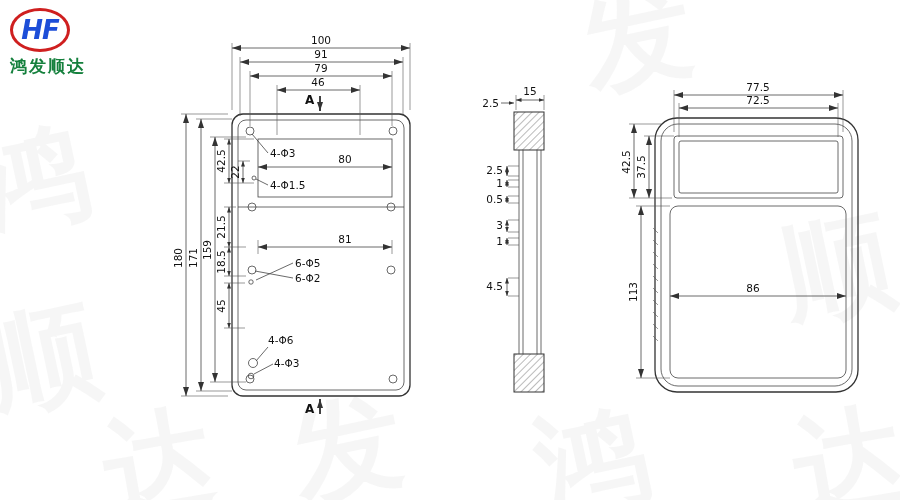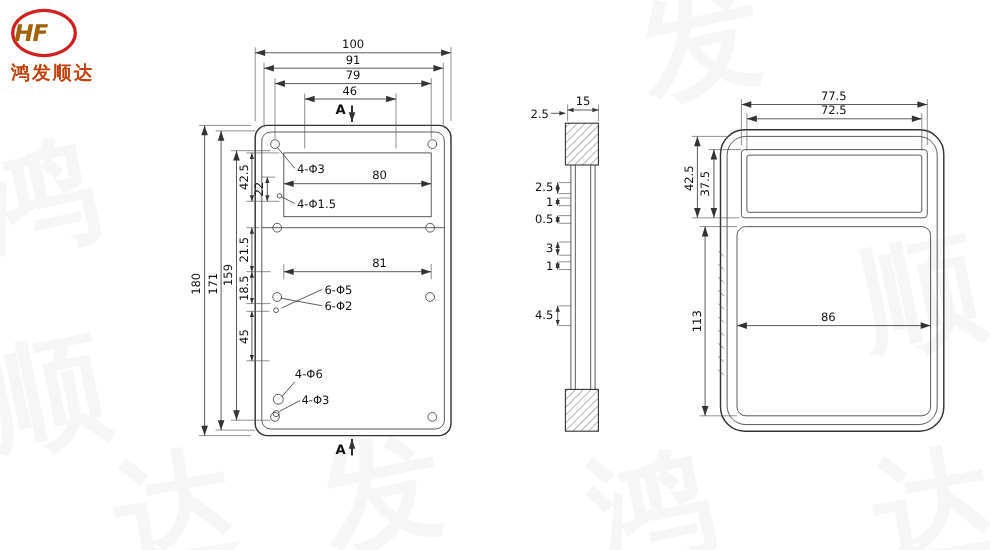--- a/index.html
+++ b/index.html
@@ -1,22 +1,22 @@
 <!DOCTYPE html>
 <html><head>
 <meta charset="utf-8">
 <style>
   html,body{margin:0;padding:0;background:#fff;}
   .canvas{position:relative;width:900px;height:500px;background:#ffffff;overflow:hidden;
           font-family:"DejaVu Sans","Liberation Sans",sans-serif;}
   .logo{position:absolute;top:8px;left:10px;z-index:5;}
   .logo-oval{width:54px;height:38px;border:3px solid #cf1f1f;border-radius:50%;
-             display:flex;align-items:center;justify-content:flex-start;
-             color:#a16207;font-weight:bold;font-style:italic;font-size:21px;letter-spacing:-1px;}
-  .logo-company{color:#c2410c;font-size:17px;font-weight:bold;margin-top:3px;letter-spacing:2px;}
+             display:flex;align-items:center;justify-content:center;
+             color:#1d4ed8;font-weight:bold;font-style:italic;font-size:26px;letter-spacing:-1px;}
+  .logo-company{color:#15803d;font-size:17px;font-weight:bold;margin-top:3px;letter-spacing:2px;}
   svg{position:absolute;top:0;left:0;}
   .ol{fill:none;stroke:#333;stroke-width:1.3;}
   .il{fill:none;stroke:#444;stroke-width:0.8;}
   .thin{fill:none;stroke:#555;stroke-width:0.6;}
   .dim{stroke:#444;stroke-width:0.8;fill:none;marker-start:url(#arr);marker-end:url(#arr);}
   .dims{stroke:#444;stroke-width:0.8;fill:none;marker-start:url(#arrS);marker-end:url(#arrS);}
   .lead{stroke:#444;stroke-width:0.8;fill:none;}
   .leadA{stroke:#444;stroke-width:0.8;fill:none;marker-end:url(#arrS);}
   .sec{stroke:#111;stroke-width:1.6;fill:none;marker-end:url(#arr);}
   .dt{font-size:10.5px;fill:#111;}

